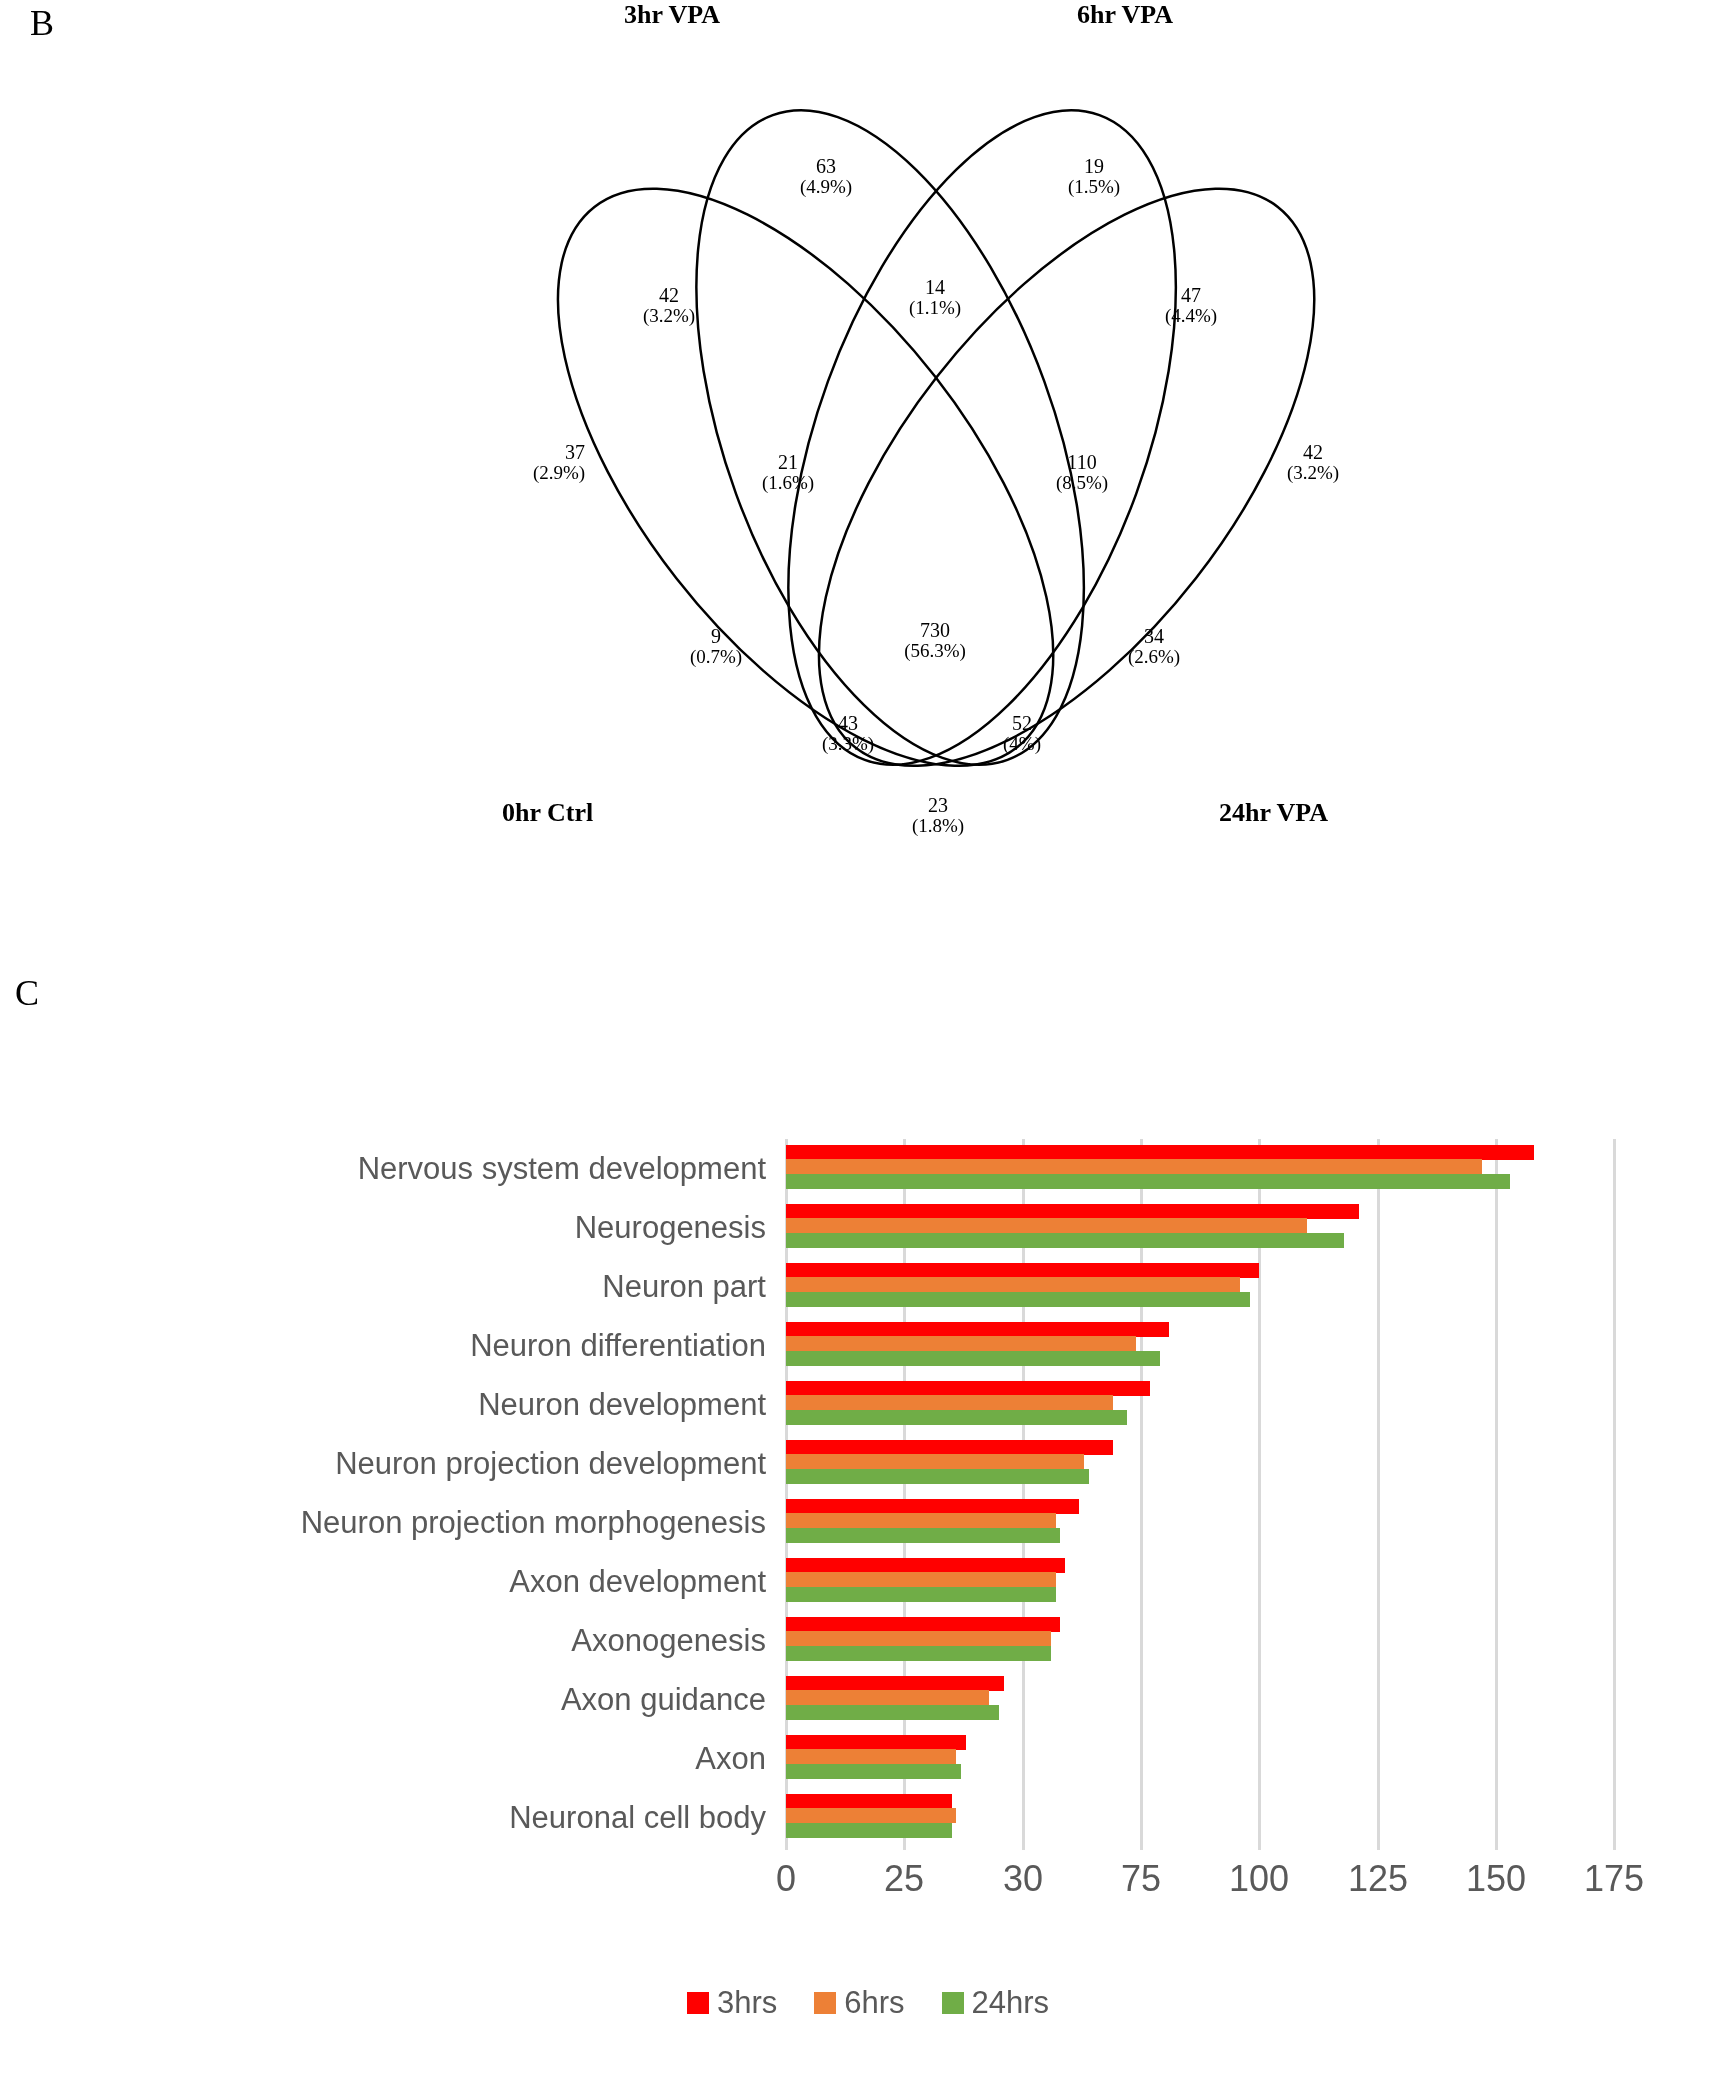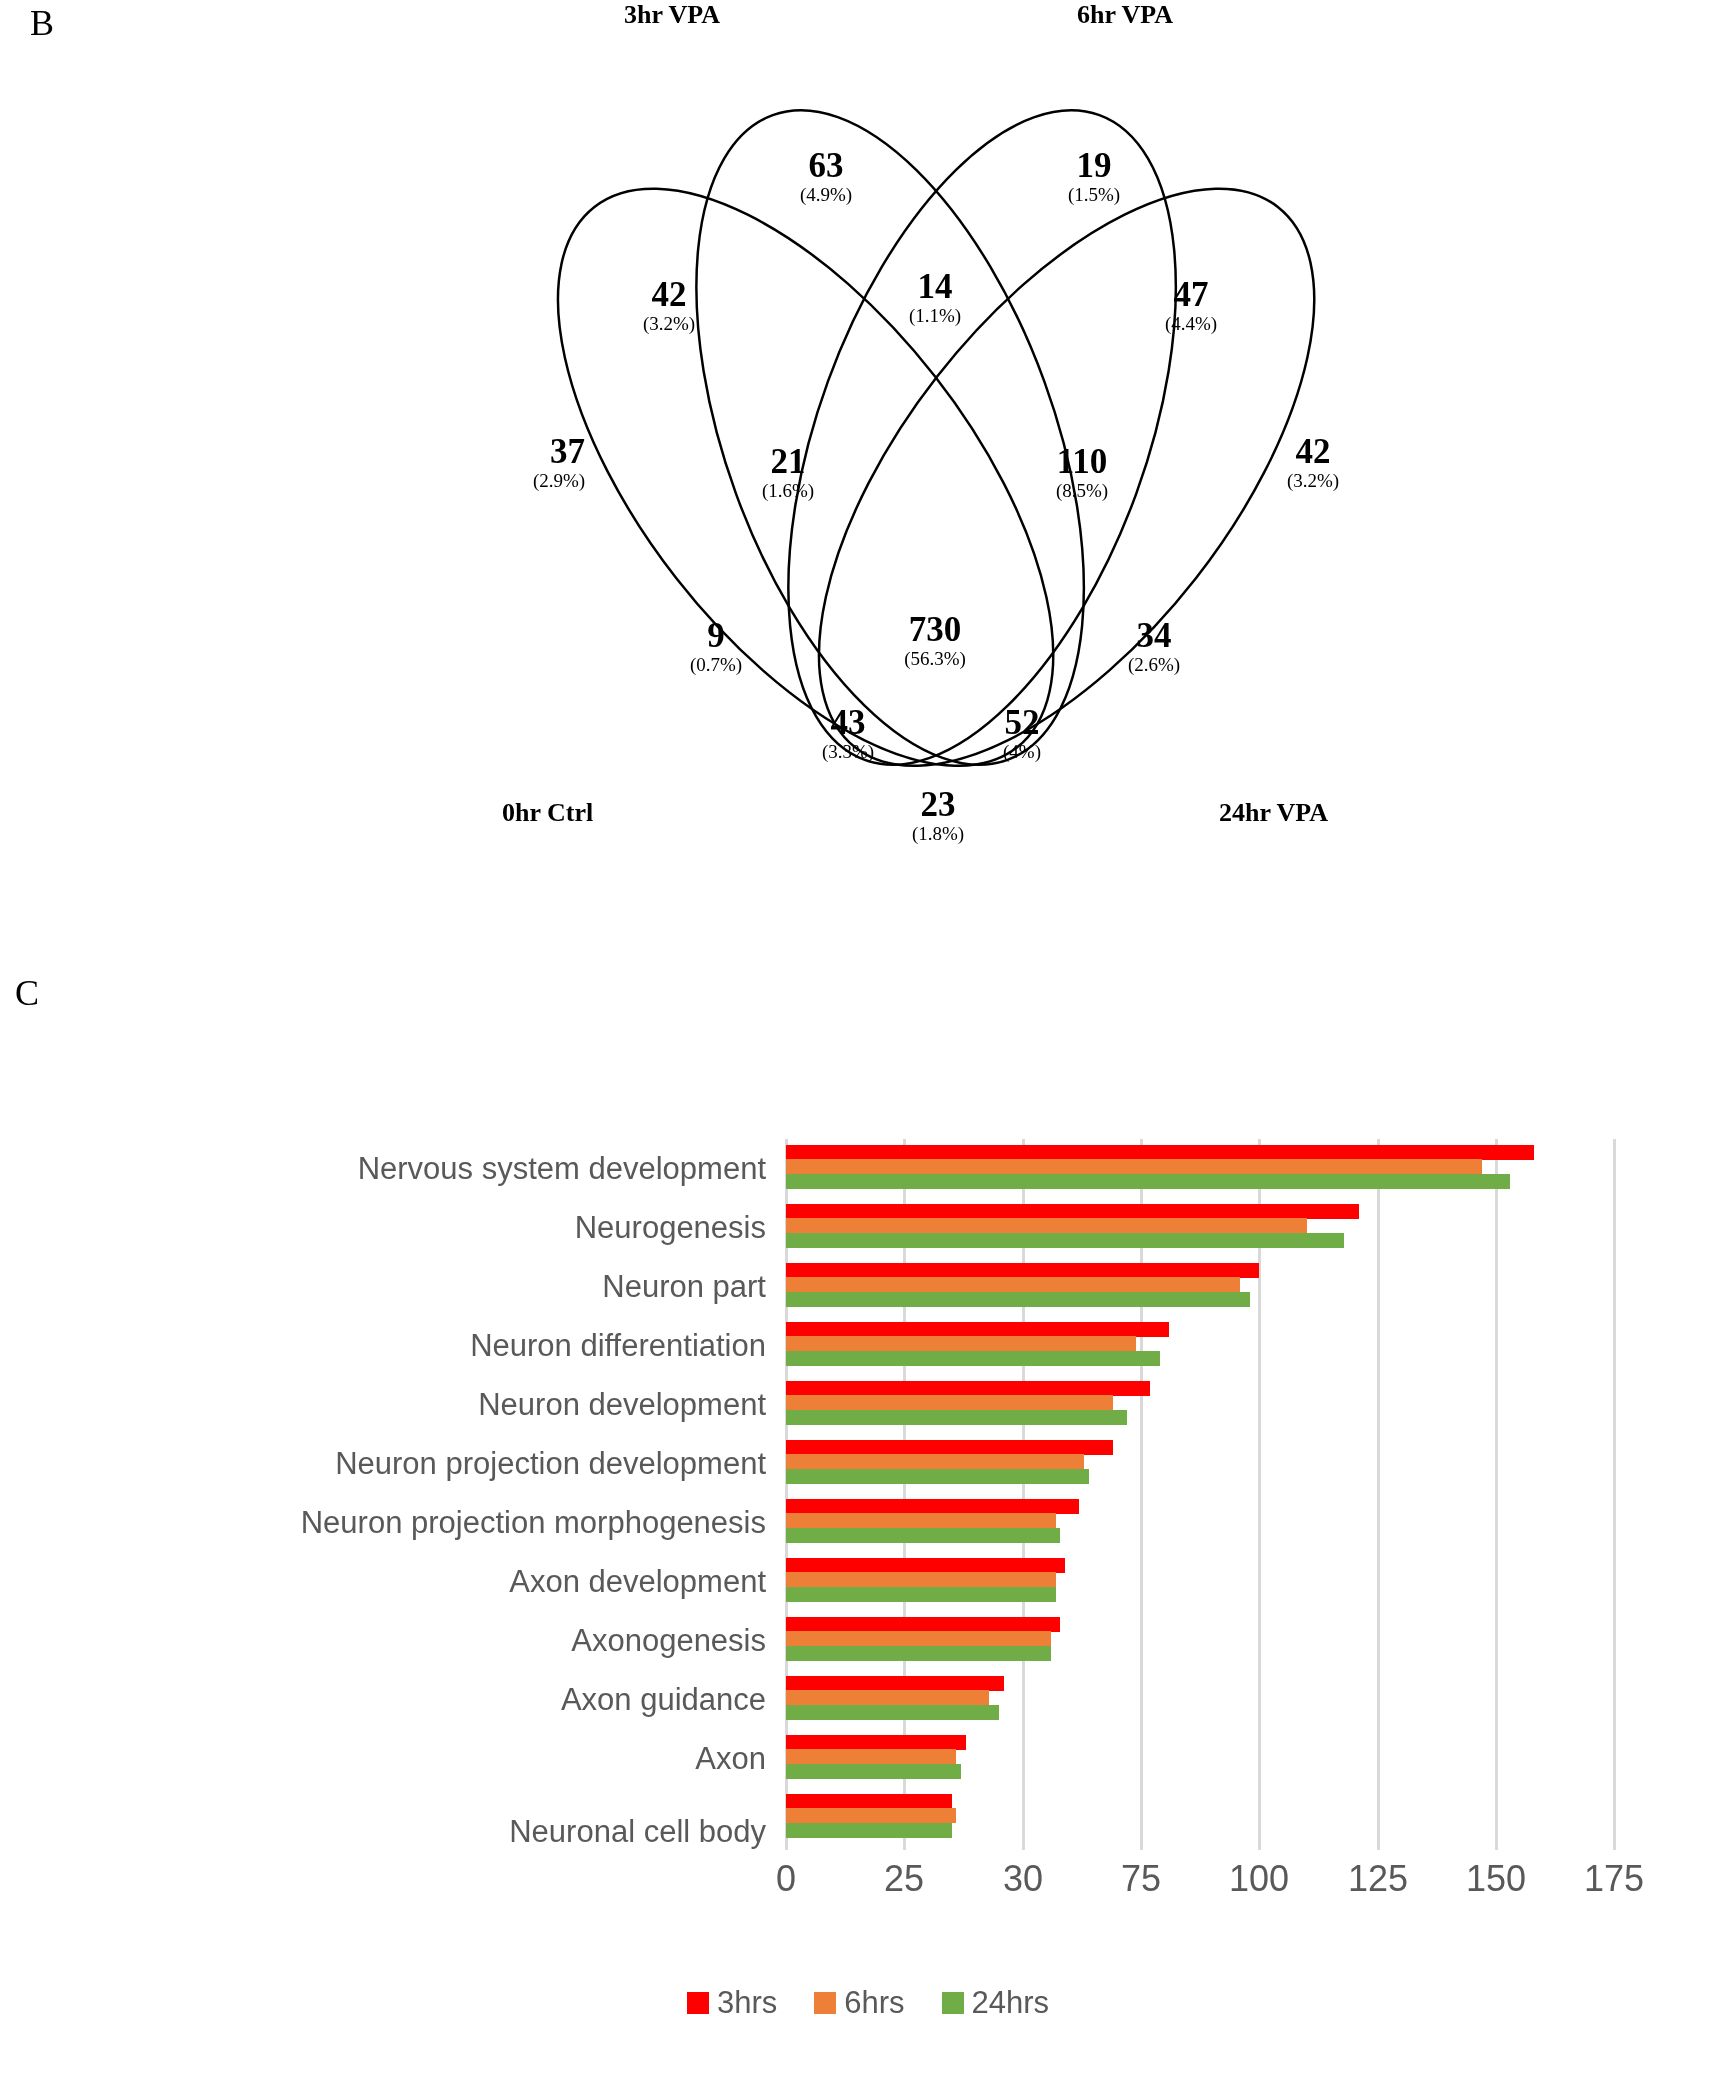--- a/index.html
+++ b/index.html
@@ -36,21 +36,21 @@
 
   .venn-region {
     position:absolute;
     text-align:center;
     font-family:"Liberation Serif", serif;
     color:#000;
     transform:translate(-50%,-50%);
     white-space:nowrap;
   }
   .venn-region .vcount {
-    display:block; font-weight:bold; font-size:35px; line-height:1.05;
+    display:block; font-weight:normal; font-size:20px; line-height:1.05;
   }
   .venn-region .vpct {
     display:block; font-size:19px; line-height:1.1;
   }
 
   
   #chart-panel { position:absolute; left:0; top:945px; width:1736px; height:1152px; }
 
   #chart-title {
     position:absolute; left:279px; top:30px; width:1194px;
@@ -226,21 +226,21 @@
         </div>
         <div class="cat-row" style="height: 59px;">
           <span class="cat-label">Axonogenesis</span>
         </div>
         <div class="cat-row" style="height: 59px;">
           <span class="cat-label">Axon guidance</span>
         </div>
         <div class="cat-row" style="height: 59px;">
           <span class="cat-label">Axon</span>
         </div>
-        <div class="cat-row" style="height: 59px; align-items: flex-end;">
+        <div class="cat-row" style="height: 59px;">
           <span class="cat-label">Neuronal cell body</span>
         </div>
       </div>
     <div id="plot-area">
       <div id="grid-layer">
           <div class="gridline" style="left: -1px;"></div>
           <div class="gridline" style="left: 117px;"></div>
           <div class="gridline" style="left: 236px;"></div>
           <div class="gridline" style="left: 354px;"></div>
           <div class="gridline" style="left: 472px;"></div>

